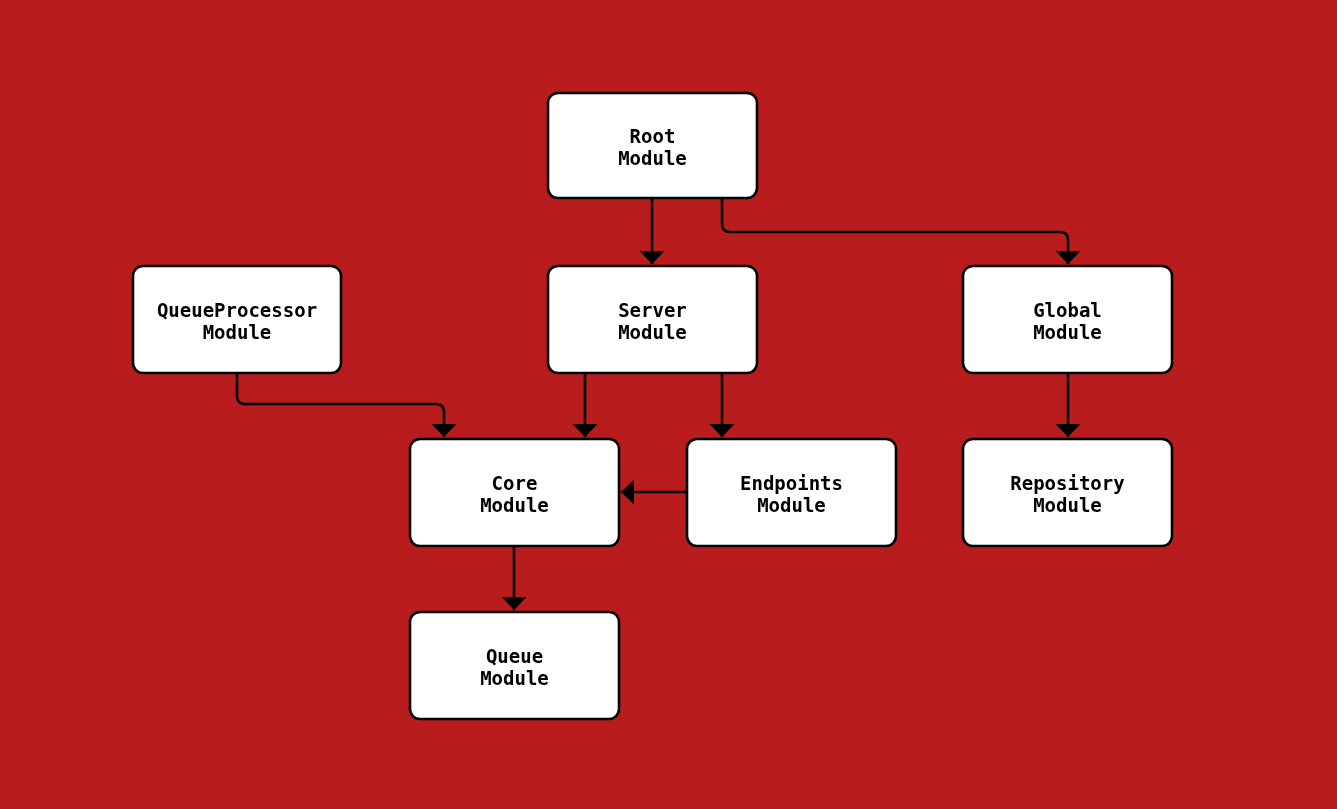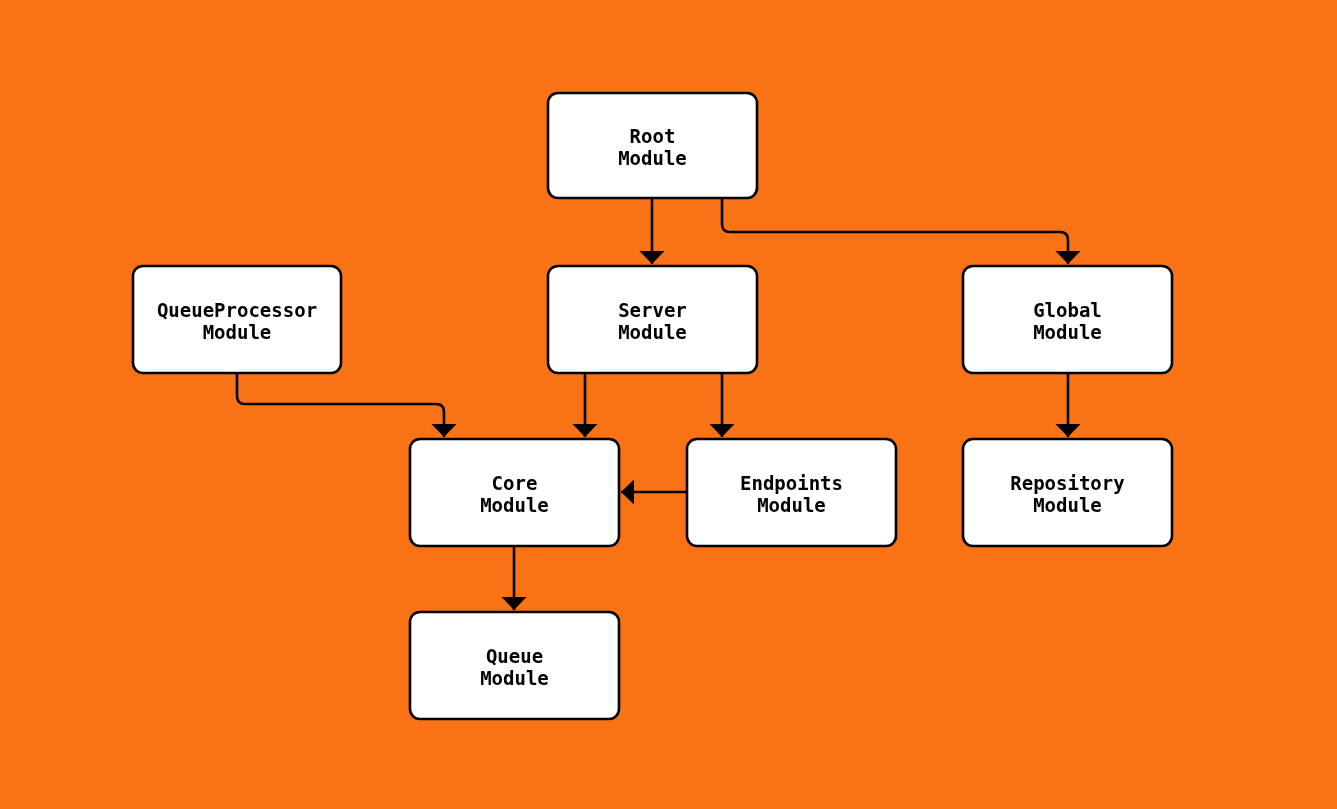--- a/index.html
+++ b/index.html
@@ -4,21 +4,21 @@
 <style>
   html, body {
     margin: 0;
     padding: 0;
     background: #ffffff;
   }
   .canvas {
     position: relative;
     width: 1337px;
     height: 809px;
-    background: #f97316;
+    background: #b91c1c;
     overflow: hidden;
     font-family: "DejaVu Sans Mono", "Liberation Mono", monospace;
   }
   svg { display: block; }
   .node-rect {
     fill: #ffffff;
     stroke: #000000;
     stroke-width: 2.6px;
   }
   .node-label {

